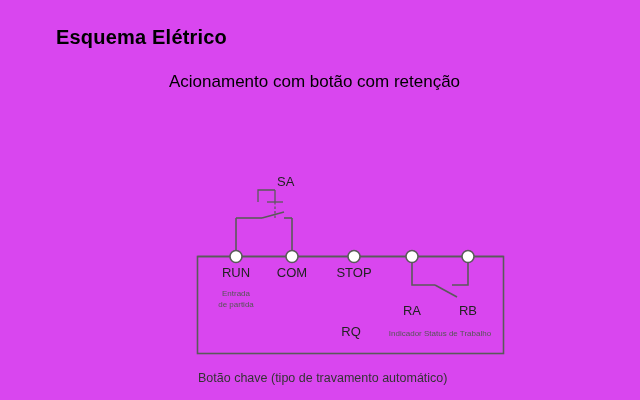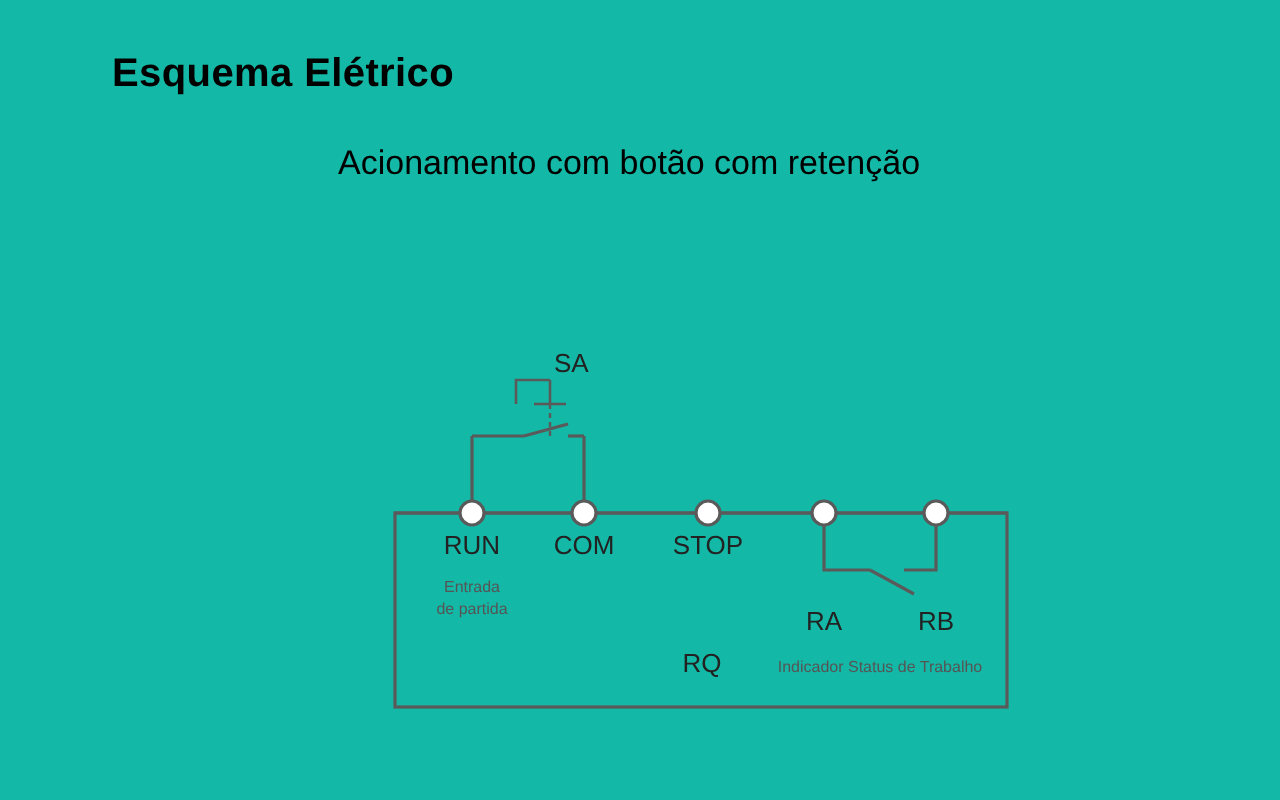--- a/index.html
+++ b/index.html
@@ -9,21 +9,21 @@
     background: #ffffff;
   }
   body {
     font-family: "Liberation Sans", sans-serif;
     color: #000000;
   }
   #slide {
     position: relative;
     width: 640px;
     height: 400px;
-    background: #14b8a6;
+    background: #d946ef;
     overflow: hidden;
   }
 
   
   .bullet {
     display: inline-block;
     vertical-align: middle;
     width: 18px;
   }
   .bullet .bar {
@@ -194,14 +194,15 @@
       <path class="wire" d="M 236 102.5 L 236 125 L 259 125"></path>
       <path class="wire" d="M 292 102.5 L 292 125 L 276 125"></path>
       <line class="wire" x1="259" y1="125" x2="281" y2="137"></line>
 
       <text class="term-label" x="175" y="176" text-anchor="middle">RQ</text>
       <text class="term-sub" x="264" y="176" text-anchor="middle">Indicador Status de Trabalho</text>
 
     </svg>
   </div>
 
+  <div id="diagram-caption-bottom">Botão chave (tipo de travamento automático)</div>
 
 </div>
 
 </body></html>

